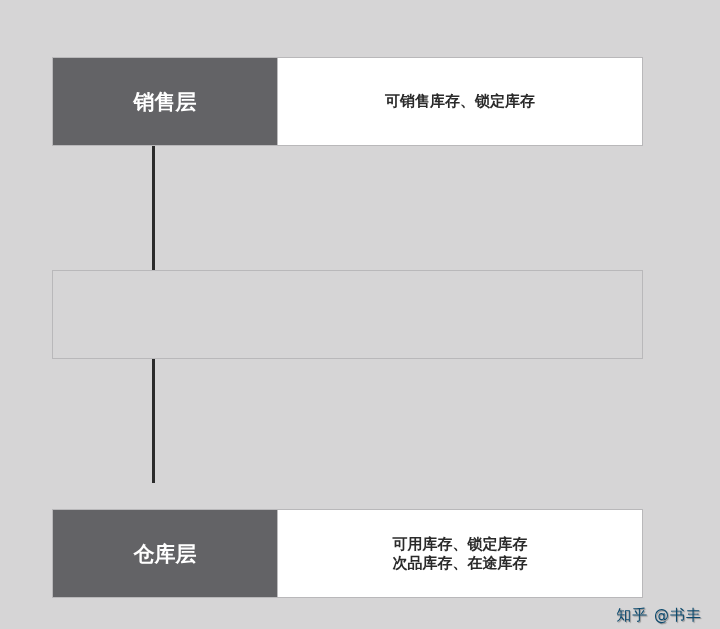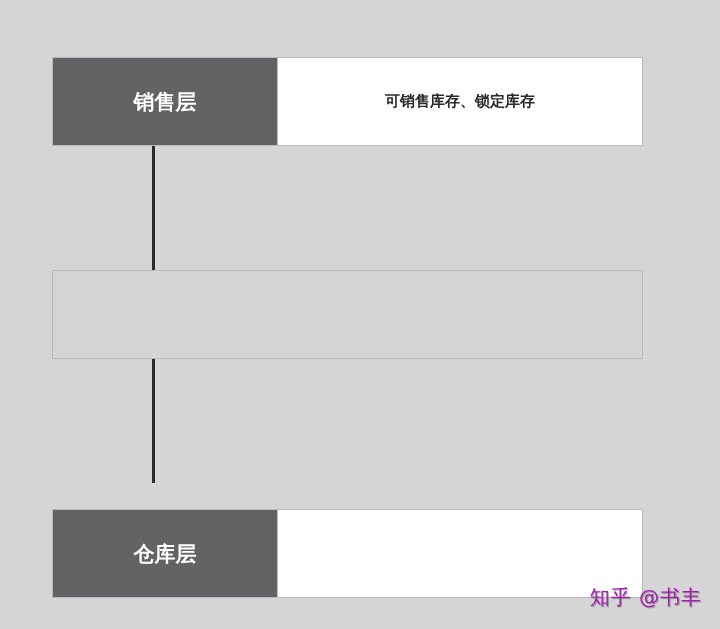--- a/index.html
+++ b/index.html
@@ -51,23 +51,23 @@
     }
     .connector {
       position: absolute;
       left: 152px;
       width: 3px;
       background: #2b2b2b;
     }
     .watermark {
       position: absolute;
       right: 18px;
-      bottom: 18px;
-      color: #a21caf;
-      font-size: 20px;
+      bottom: 4px;
+      color: #0c4a6e;
+      font-size: 15px;
       text-shadow: 1px 1px 1px rgba(0,0,0,0.35);
       letter-spacing: 1px;
     }
   </style>
 </head>
 <body>
 
 <div class="connector" style="top:146px; height:124px;"></div>
 <div class="connector" style="top:359px; height:124px;"></div>
 
@@ -77,16 +77,18 @@
     <div>可销售库存、锁定库存</div>
   </div>
 </div>
 
 <div class="layer" style="top:270px;">
 </div>
 
 <div class="layer" style="top:483px;margin-top:26px;">
   <div class="layer-label">仓库层</div>
   <div class="layer-desc">
+    <div>可用库存、锁定库存</div>
+    <div>次品库存、在途库存</div>
   </div>
 </div>
 
 <div class="watermark">知乎 @书丰</div>
 
 </body></html>

